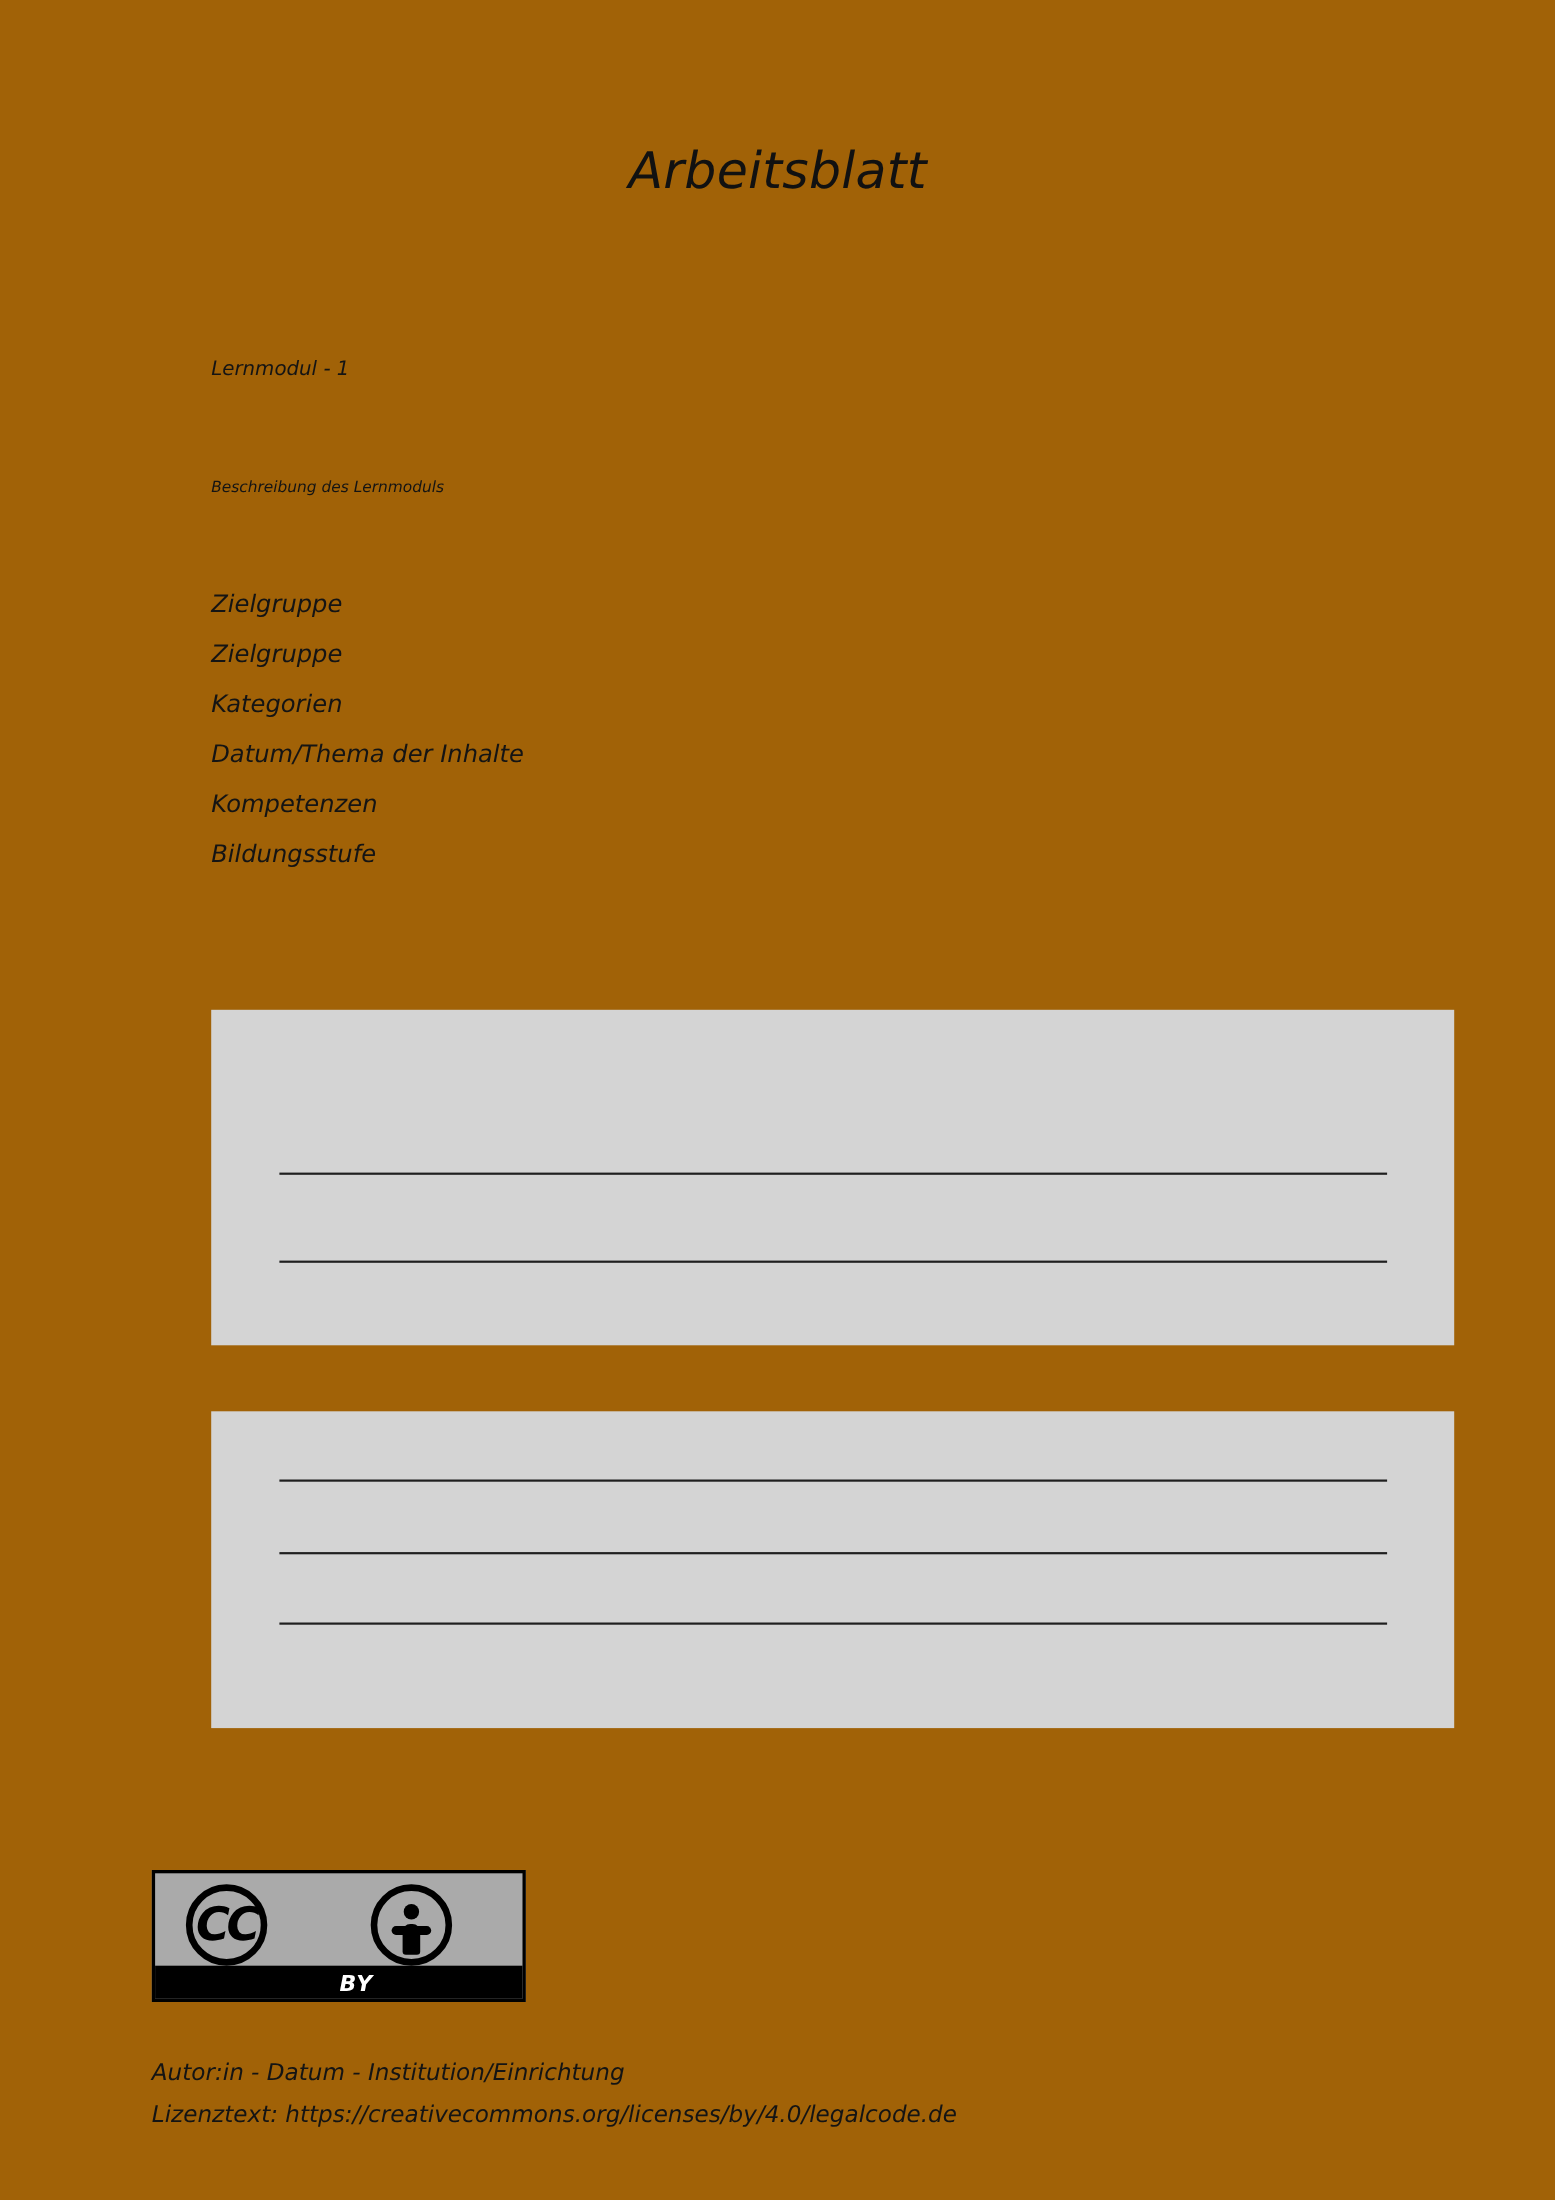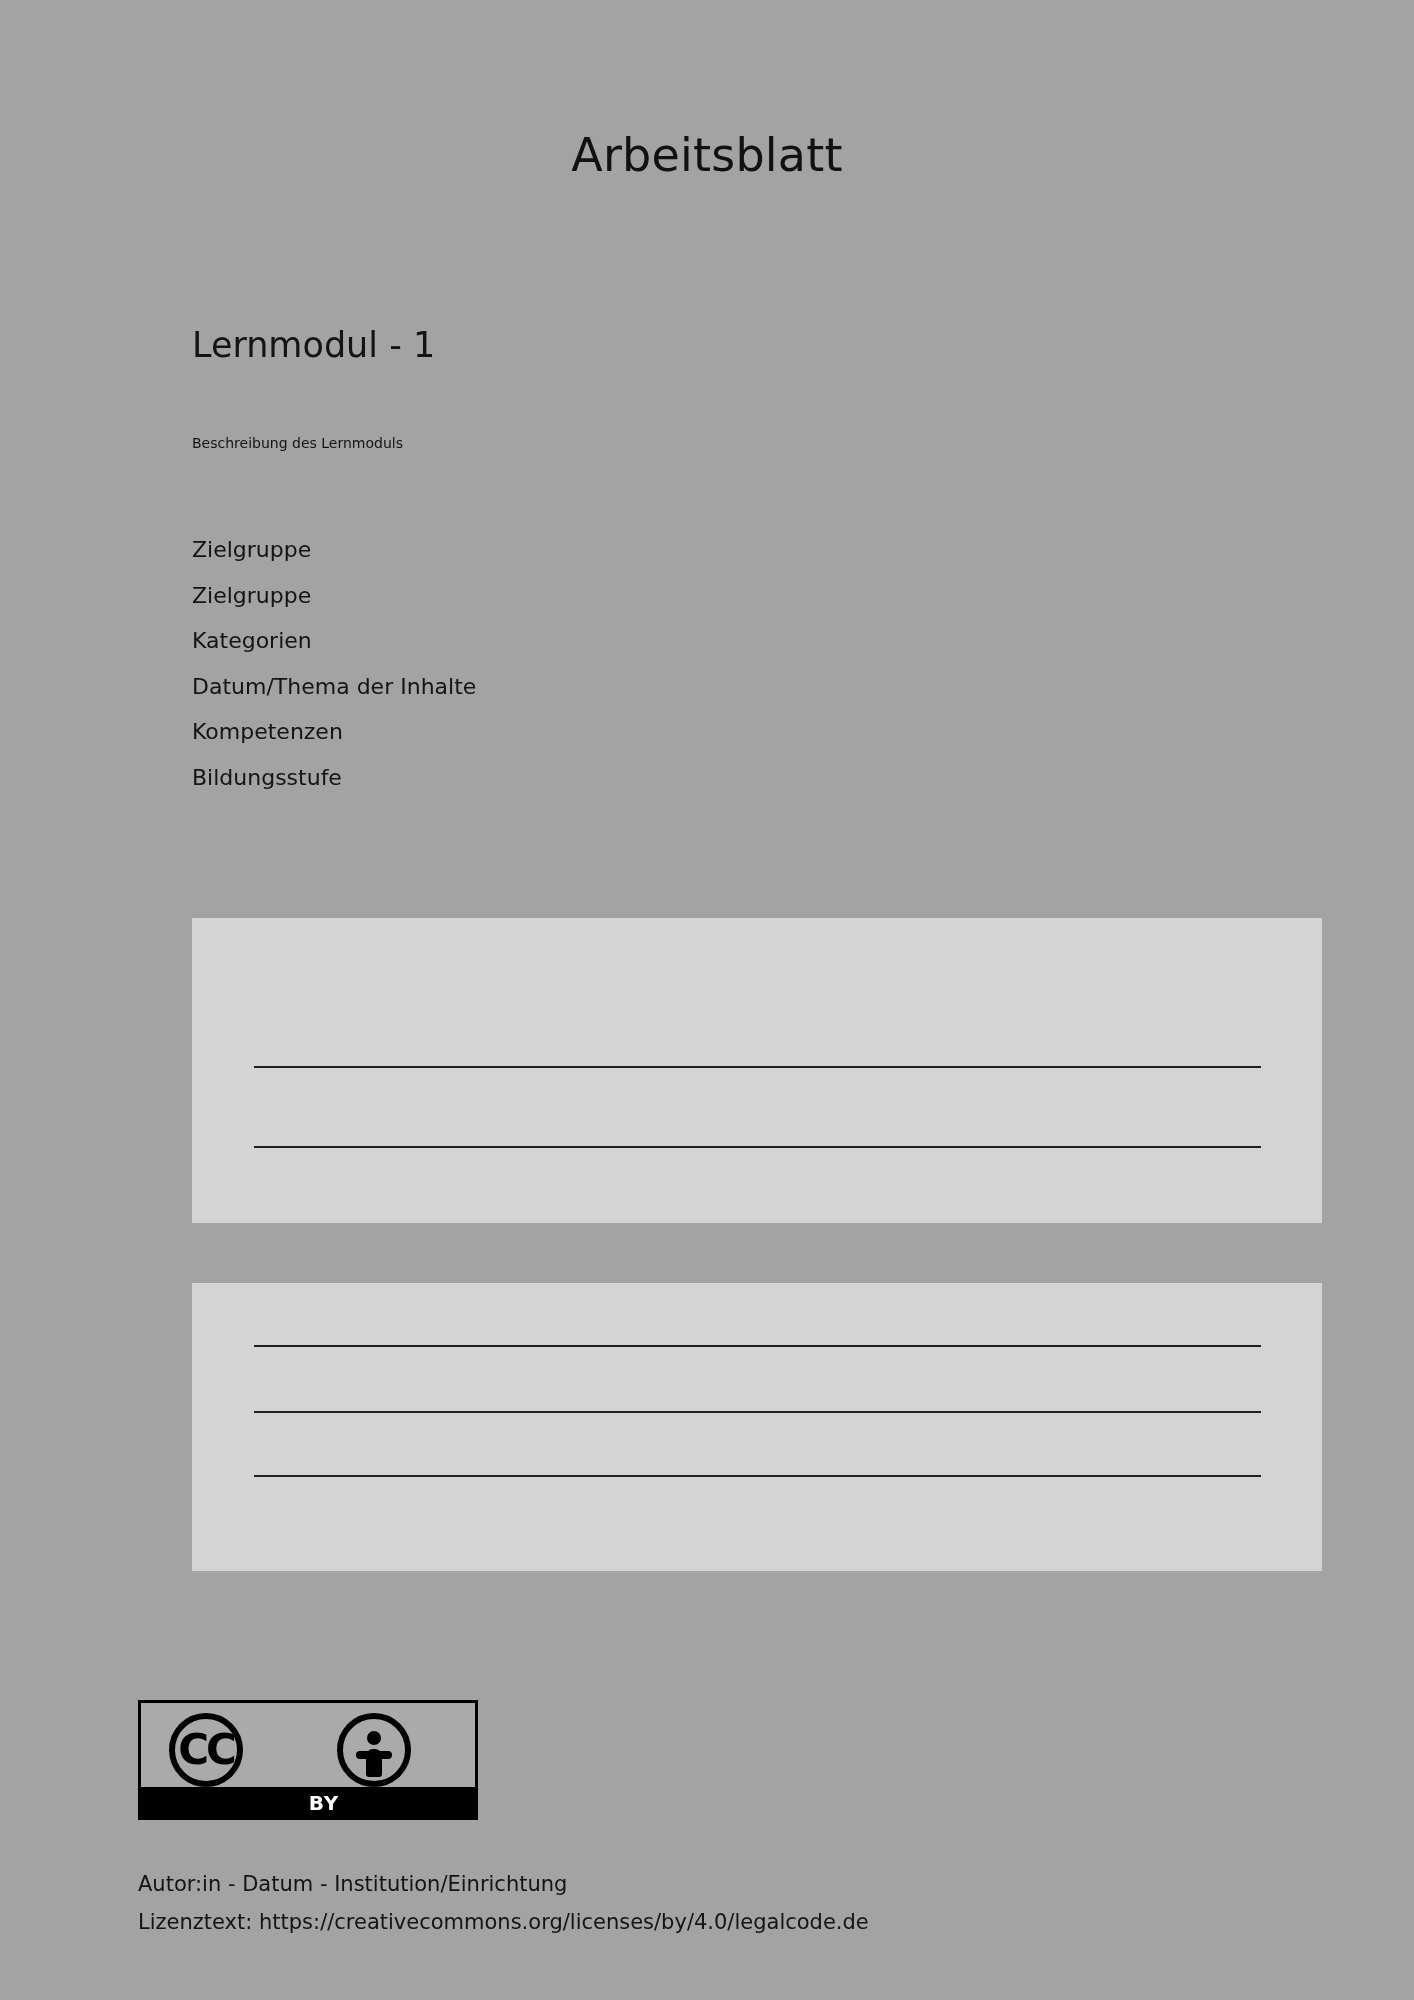--- a/index.html
+++ b/index.html
@@ -12,40 +12,41 @@
     height: 2000px;
     position: relative;
     font-family: "DejaVu Sans", sans-serif;
     color: #1a1a1a;
     overflow: hidden;
   }
 
   .page {
     position: absolute;
     inset: 0;
-    background: #a3a3a3;
+    background: #a16207;
+    font-style: italic;
   }
 
   .doc-title {
     position: absolute;
     top: 128px;
     left: 0;
     width: 1414px;
     text-align: center;
     font-size: 46px;
     font-weight: 400;
     letter-spacing: 0.2px;
     color: #111111;
   }
 
   .module-title {
     position: absolute;
     top: 325px;
     left: 192px;
-    font-size: 35px;
+    font-size: 18px;
     font-weight: 400;
     color: #141414;
   }
 
   .module-desc {
     position: absolute;
     top: 435px;
     left: 192px;
     font-size: 14px;
     font-weight: 400;

